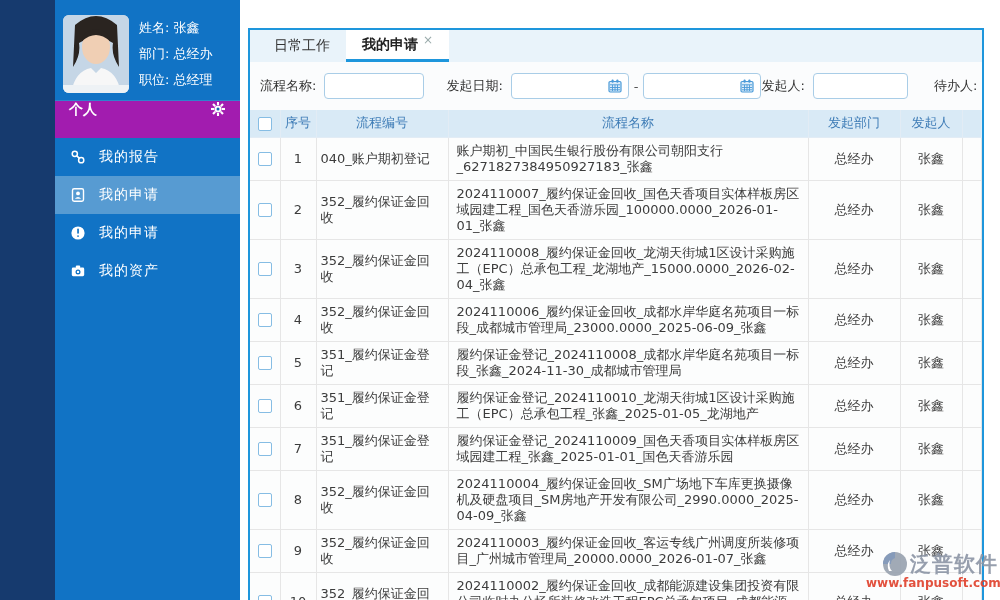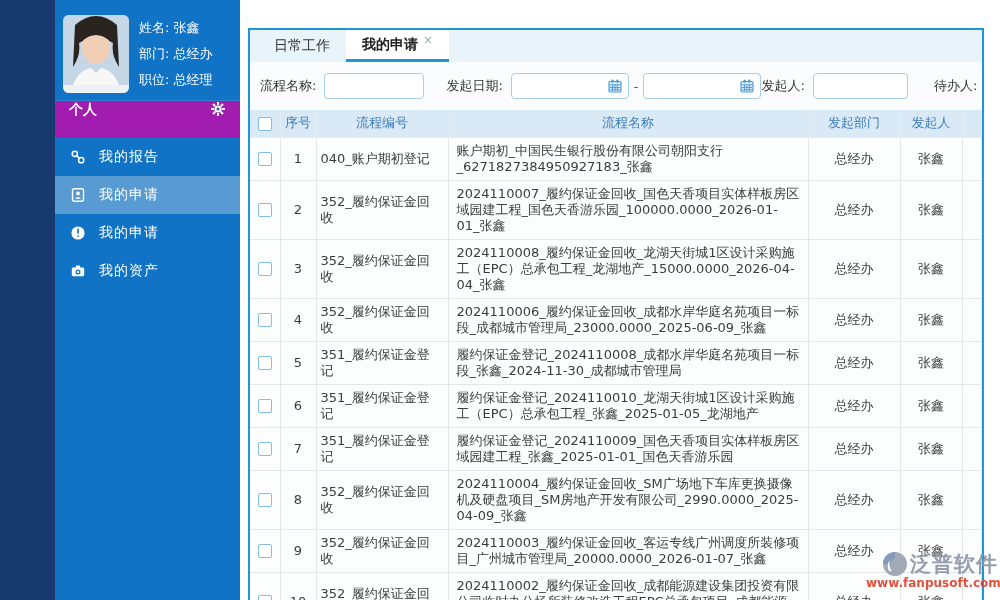--- a/index.html
+++ b/index.html
@@ -240,21 +240,21 @@
             <td class="code-cell">352_履约保证金回收</td>
             <td class="name-cell">2024110007_履约保证金回收_国色天香项目实体样板房区域园建工程_国色天香游乐园_100000.0000_2026-01-01_张鑫</td>
             <td>总经办</td>
             <td>张鑫</td>
             <td></td>
           </tr>
           <tr>
             <td><input type="checkbox" class="cb" style=""></td>
             <td>3</td>
             <td class="code-cell">352_履约保证金回收</td>
-            <td class="name-cell">2024110008_履约保证金回收_龙湖天街城1区设计采购施工（EPC）总承包工程_龙湖地产_15000.0000_2026-04-04_张鑫</td>
+            <td class="name-cell">2024110008_履约保证金回收_龙湖天街城1区设计采购施工（EPC）总承包工程_龙湖地产_15000.0000_2026-02-04_张鑫</td>
             <td>总经办</td>
             <td>张鑫</td>
             <td></td>
           </tr>
           <tr>
             <td><input type="checkbox" class="cb" style=""></td>
             <td>4</td>
             <td class="code-cell">352_履约保证金回收</td>
             <td class="name-cell">2024110006_履约保证金回收_成都水岸华庭名苑项目一标段_成都城市管理局_23000.0000_2025-06-09_张鑫</td>
             <td>总经办</td>

